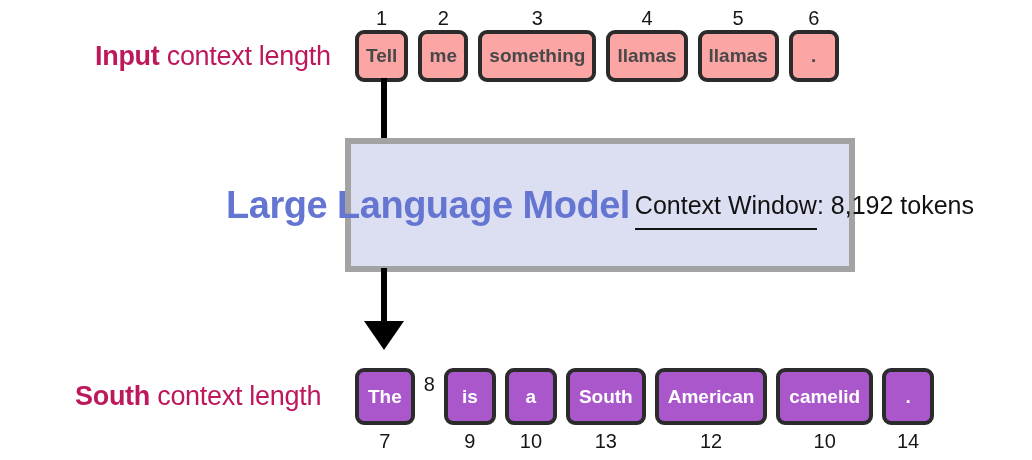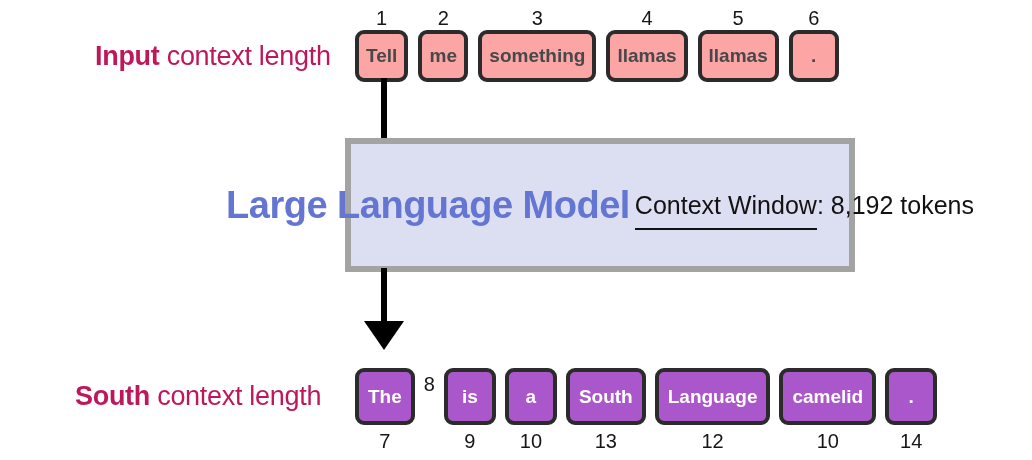--- a/index.html
+++ b/index.html
@@ -120,21 +120,21 @@
     </div>
     <div class="tcol">
       <div class="out-box">a</div>
       <div class="tnum out-num">10</div>
     </div>
     <div class="tcol">
       <div class="out-box">South</div>
       <div class="tnum out-num">13</div>
     </div>
     <div class="tcol">
-      <div class="out-box">Language</div>
+      <div class="out-box">American</div>
       <div class="tnum out-num">12</div>
     </div>
     <div class="tcol">
       <div class="out-box">camelid</div>
       <div class="tnum out-num">10</div>
     </div>
     <div class="tcol">
       <div class="out-box">.</div>
       <div class="tnum out-num">14</div>
     </div>

